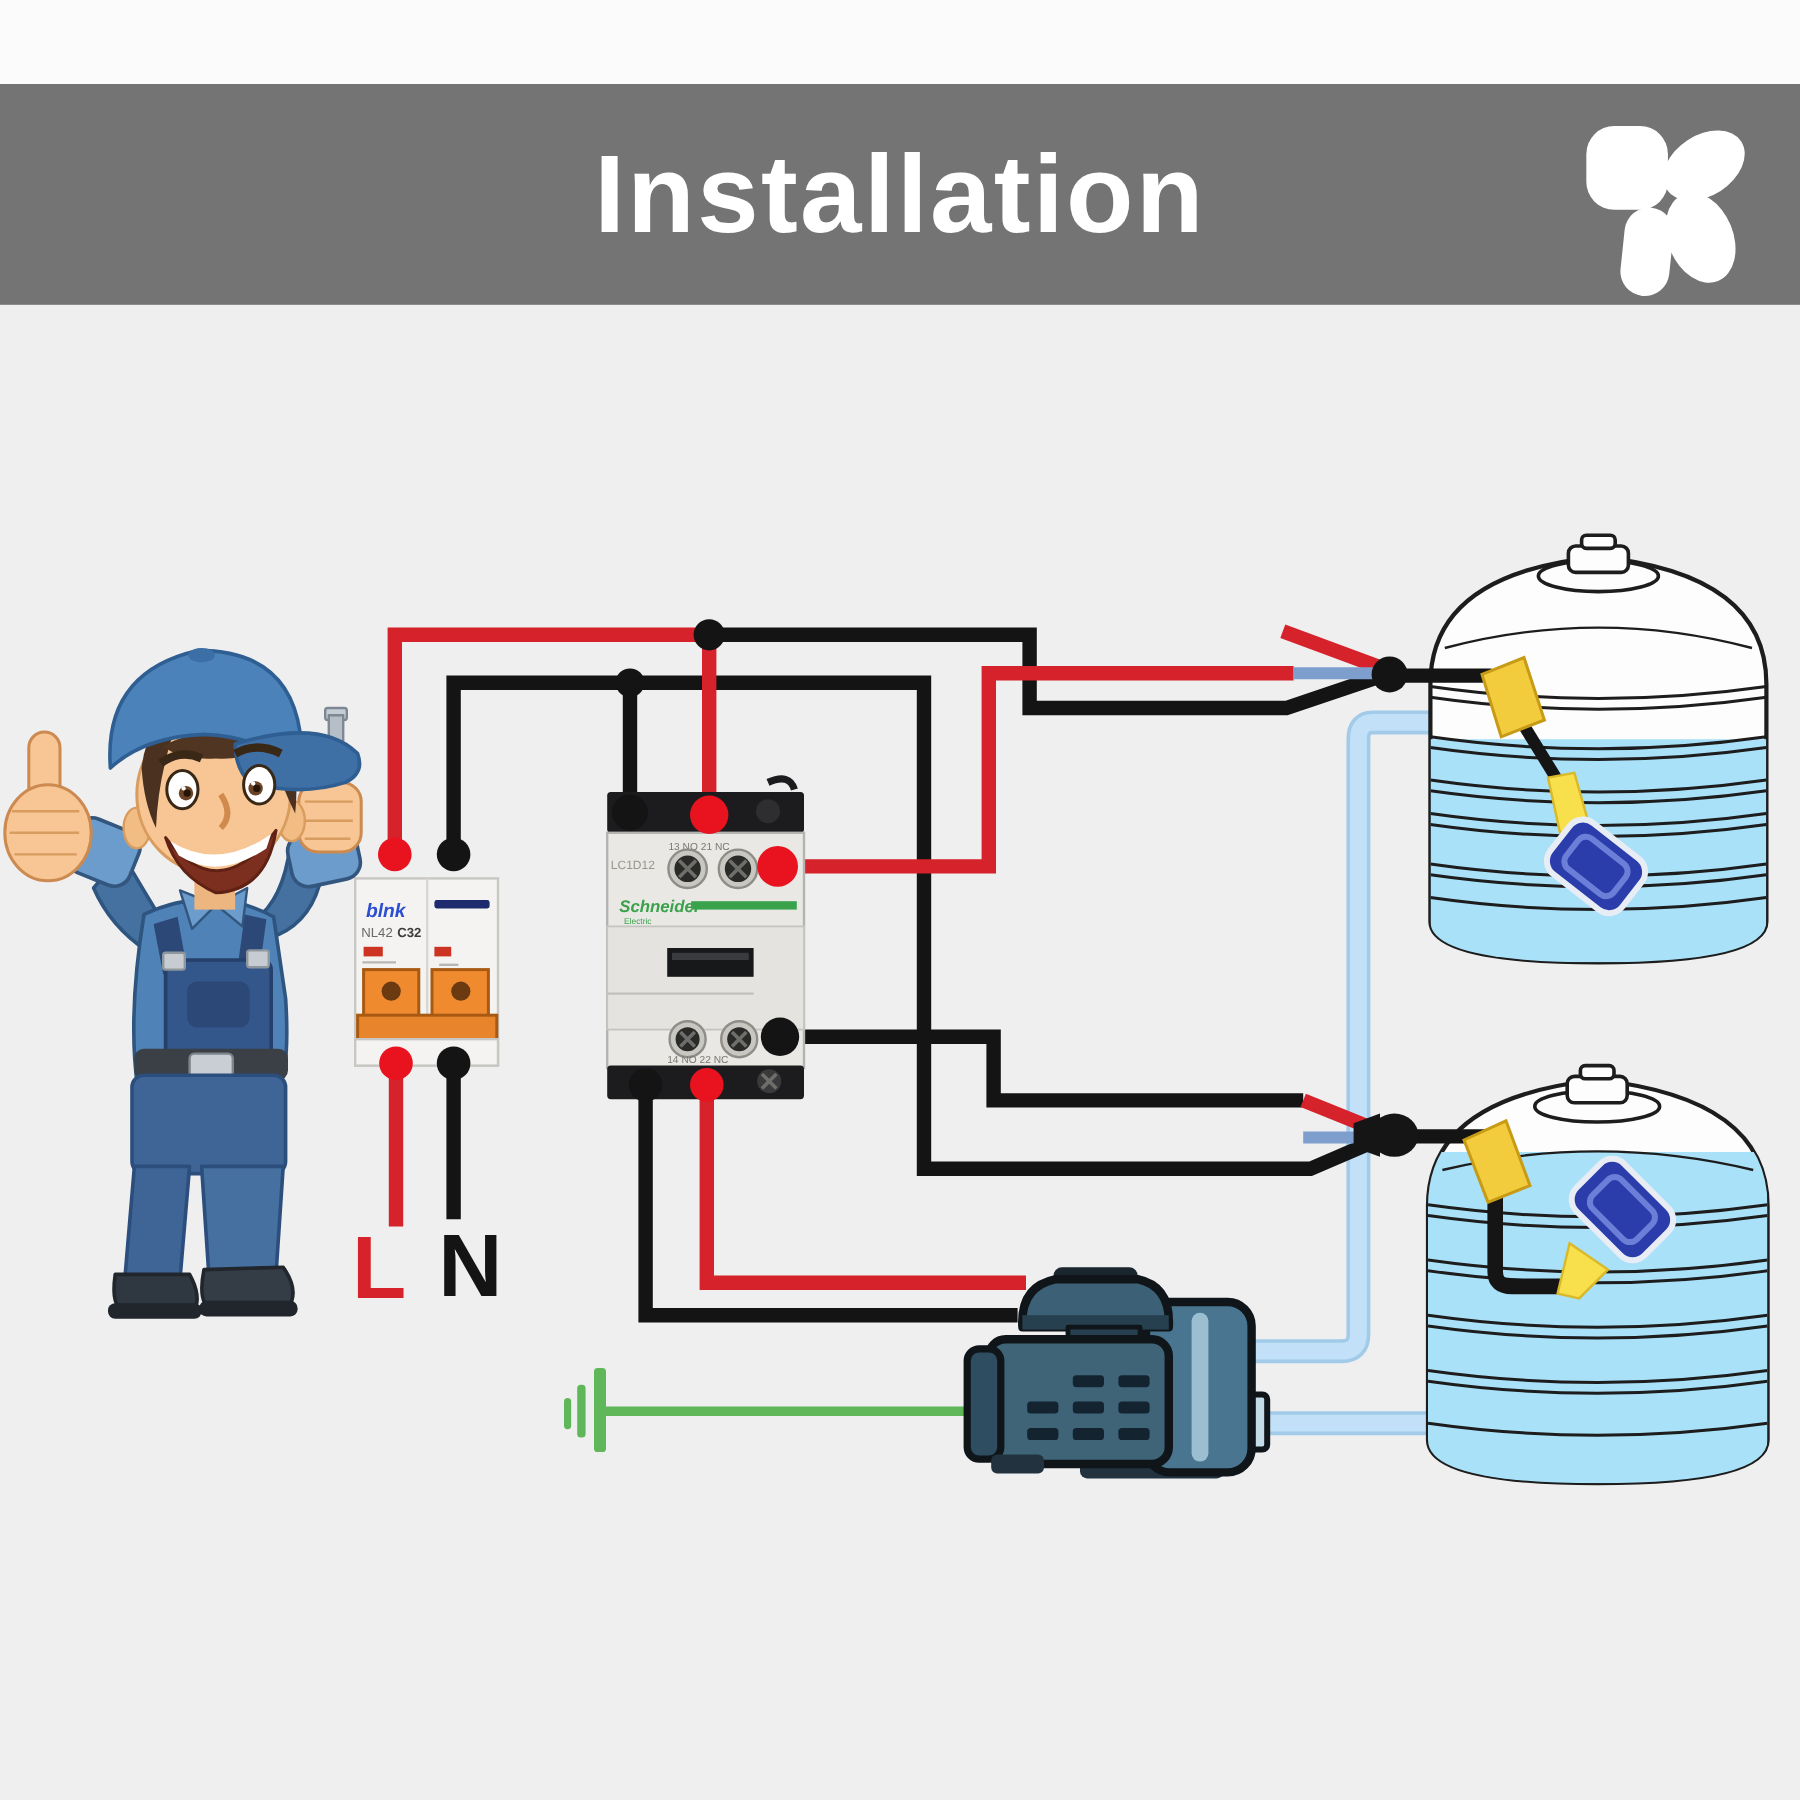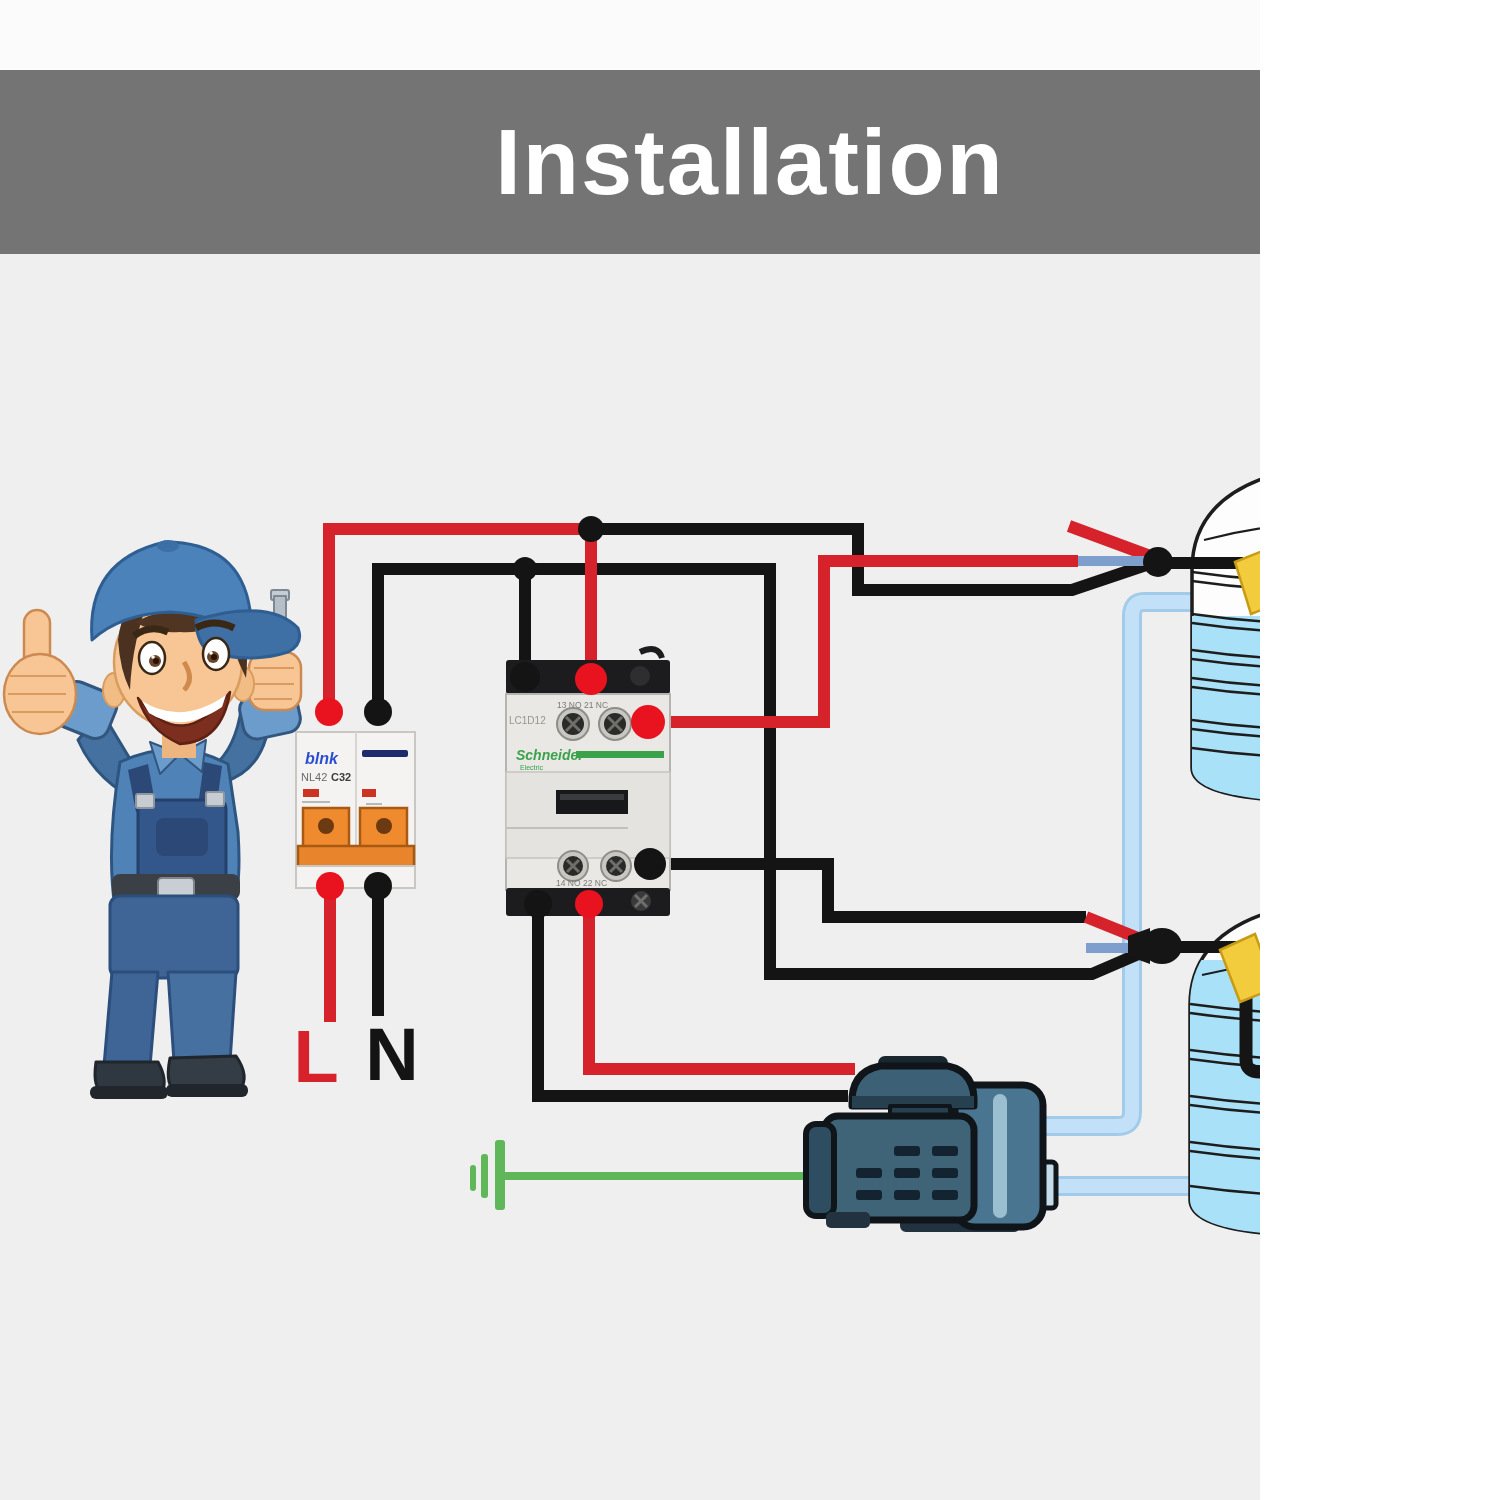--- a/index.html
+++ b/index.html
@@ -1,16 +1,16 @@
 <!DOCTYPE html>
 <html><head>
 <meta charset="utf-8">
 <style>
   html,body{margin:0;padding:0;background:#ffffff;}
-  .stage{position:relative;width:1260px;height:1500px;background:#efeff0;overflow:hidden;
+  .stage{position:relative;width:1500px;height:1500px;background:#efeff0;overflow:hidden;
          font-family:"Liberation Sans",sans-serif;}
   .top-strip{position:absolute;left:0;top:0;width:1500px;height:70px;background:#fbfbfb;}
   .header{position:absolute;left:0;top:70px;width:1500px;height:184px;background:#747474;
           display:flex;align-items:center;justify-content:center;}
   .header .title{color:#ffffff;font-size:92px;font-weight:800;letter-spacing:2px;}
   .logo{position:absolute;right:44px;top:22px;}
   .diagram-svg{position:absolute;left:0;top:0;}
 </style>
 </head>
 <body>

